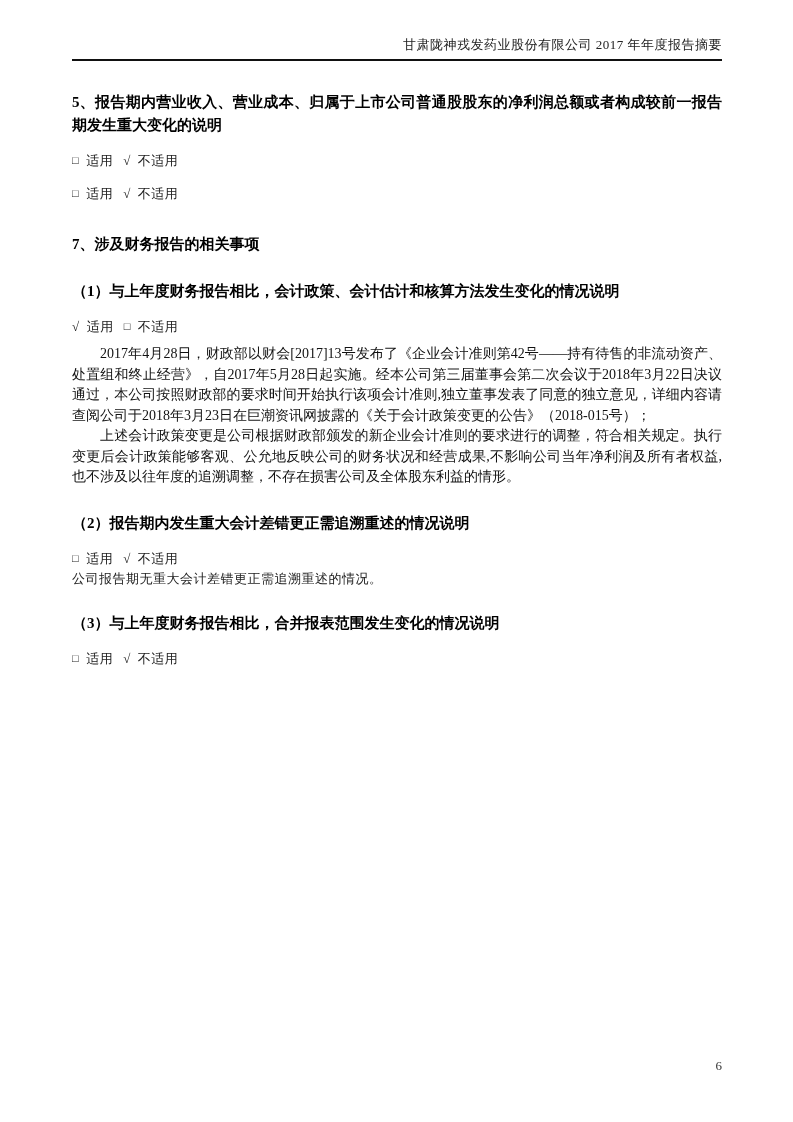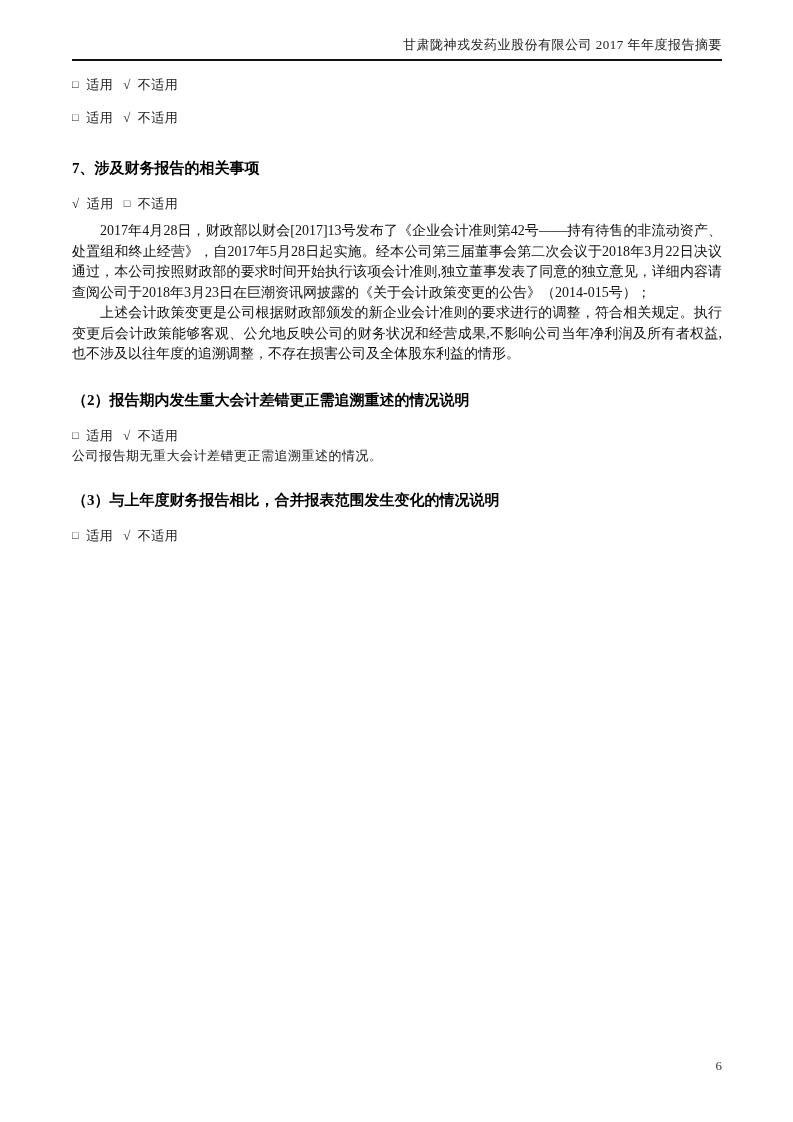--- a/index.html
+++ b/index.html
@@ -94,35 +94,37 @@
 </head>
 <body>
 
 <div class="page">
 
   <div class="doc-header">
     <span>甘肃陇神戎发药业股份有限公司 2017 年年度报告摘要</span>
   </div>
   <div class="header-rule"></div>
 
+  <h2 class="section-heading">5、报告期内营业收入、营业成本、归属于上市公司普通股股东的净利润总额或者构成较前一报告期发生重大变化的说明</h2>
   <div class="check-line">
     <span class="mark box">□</span><span class="lbl">适用</span><span class="mark">√</span><span class="lbl">不适用</span>
   </div>
 
   <div class="check-line">
     <span class="mark box">□</span><span class="lbl">适用</span><span class="mark">√</span><span class="lbl">不适用</span>
   </div>
 
   <h2 class="section-heading">7、涉及财务报告的相关事项</h2>
 
+  <h3 class="sub-heading">（1）与上年度财务报告相比，会计政策、会计估计和核算方法发生变化的情况说明</h3>
   <div class="check-line">
     <span class="mark">√</span><span class="lbl">适用</span><span class="mark box">□</span><span class="lbl">不适用</span>
   </div>
   <div class="body-block">
-    <p class="body-paragraph">2017年4月28日，财政部以财会[2017]13号发布了《企业会计准则第42号——持有待售的非流动资产、处置组和终止经营》，自2017年5月28日起实施。经本公司第三届董事会第二次会议于2018年3月22日决议通过，本公司按照财政部的要求时间开始执行该项会计准则,独立董事发表了同意的独立意见，详细内容请查阅公司于2018年3月23日在巨潮资讯网披露的《关于会计政策变更的公告》（2014-015号）；</p>
+    <p class="body-paragraph">2017年4月28日，财政部以财会[2017]13号发布了《企业会计准则第42号——持有待售的非流动资产、处置组和终止经营》，自2017年5月28日起实施。经本公司第三届董事会第二次会议于2018年3月22日决议通过，本公司按照财政部的要求时间开始执行该项会计准则,独立董事发表了同意的独立意见，详细内容请查阅公司于2018年3月23日在巨潮资讯网披露的《关于会计政策变更的公告》（2018-015号）；</p>
     <p class="body-paragraph">上述会计政策变更是公司根据财政部颁发的新企业会计准则的要求进行的调整，符合相关规定。执行变更后会计政策能够客观、公允地反映公司的财务状况和经营成果,不影响公司当年净利润及所有者权益,也不涉及以往年度的追溯调整，不存在损害公司及全体股东利益的情形。</p>
   </div>
 
   <h3 class="sub-heading">（2）报告期内发生重大会计差错更正需追溯重述的情况说明</h3>
   <div class="check-line">
     <span class="mark box">□</span><span class="lbl">适用</span><span class="mark">√</span><span class="lbl">不适用</span>
   </div>
   <div class="note-line">公司报告期无重大会计差错更正需追溯重述的情况。</div>
 
   <h3 class="sub-heading">（3）与上年度财务报告相比，合并报表范围发生变化的情况说明</h3>

